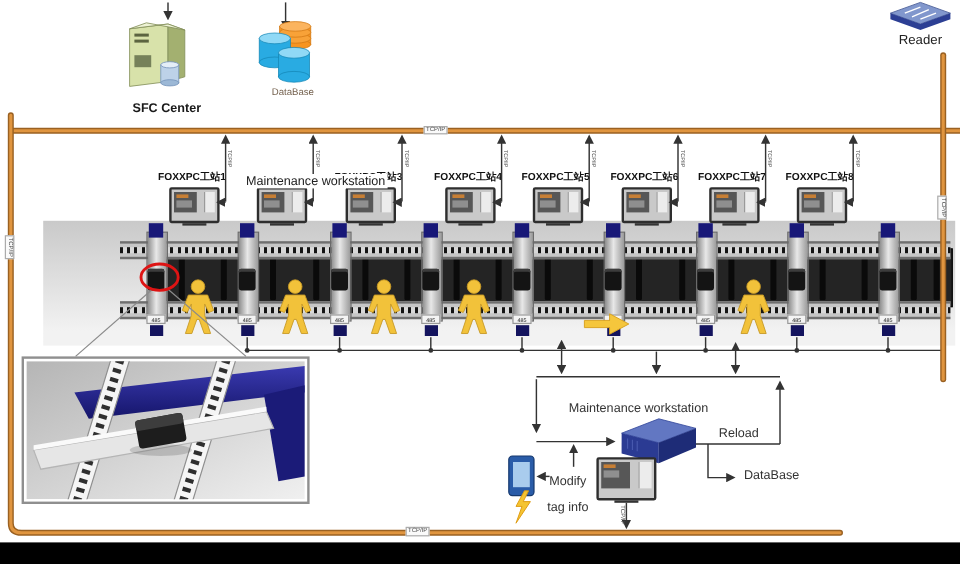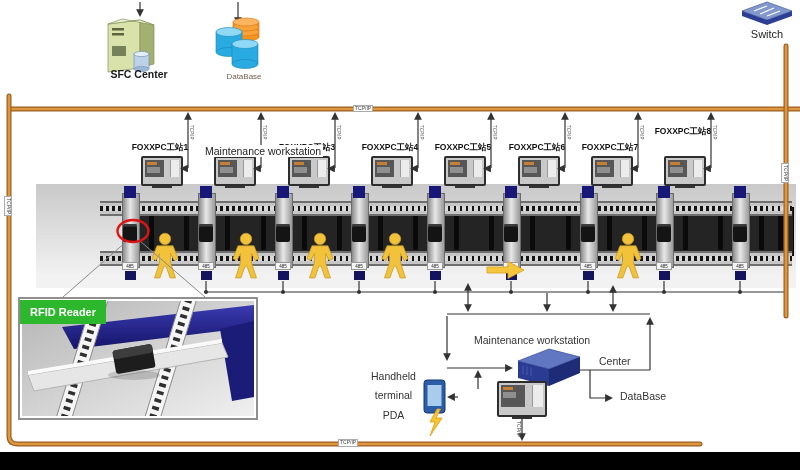--- a/index.html
+++ b/index.html
@@ -221,32 +221,30 @@
       </g>
       <polygon points="6,74 200,42 206,56 12,90" fill="#e6e6e6" stroke="#b5b5b5"></polygon>
       <polygon points="6,70 200,38 200,42 6,74" fill="#fafafa"></polygon>
       <ellipse cx="112" cy="74" rx="26" ry="5" fill="#000" opacity="0.15"></ellipse>
       <g transform="rotate(-10 112 58)">
         <rect x="92" y="46" width="40" height="24" rx="3" fill="#1d1d1d"></rect>
         <rect x="92" y="46" width="40" height="9" rx="3" fill="#3d3d3d"></rect>
       </g>
     </svg>
   </div>
-  <div class="tag">RFID Reader</div>
-
-  <div class="lbl" style="left:109px;top:68px;width:60px;text-align:center;font-size:10.5px;font-weight:bold;color:#1a1a1a">SFC Center</div>
+
+  <div class="lbl" style="left:109px;top:84px;width:60px;text-align:center;font-size:10.5px;font-weight:bold;color:#1a1a1a">SFC Center</div>
   <div class="lbl" style="left:218px;top:72px;width:52px;text-align:center;font-size:8px;color:#74614e">DataBase</div>
-  <div class="lbl" style="left:741px;top:28px;width:52px;text-align:center;font-size:11px;color:#222">Switch</div>
+  <div class="lbl" style="left:741px;top:28px;width:52px;text-align:center;font-size:11px;color:#222">Reader</div>
   <div class="lbl overlay-label" style="left:203px;top:145px;font-size:10.5px;color:#222">Maintenance workstation</div>
 
   <div class="lbl" style="left:474px;top:334px;font-size:10.5px;color:#333">Maintenance workstation</div>
-  <div class="lbl" style="left:371px;top:367px;font-size:10.5px;line-height:1.85;white-space:pre-line;color:#333">Handheld
-terminal
-PDA</div>
-  <div class="lbl" style="left:599px;top:355px;font-size:10.5px;color:#333">Center</div>
+  <div class="lbl" style="left:456px;top:390px;font-size:10.5px;line-height:2.1;white-space:pre-line;color:#333">Modify
+tag info</div>
+  <div class="lbl" style="left:599px;top:355px;font-size:10.5px;color:#333">Reload</div>
   <div class="lbl" style="left:620px;top:390px;font-size:10.5px;color:#333">DataBase</div>
 
   <div class="monitor big" style="left:497px;top:381px">
     <div class="scr"></div>
     <div class="strip"></div>
     <div class="base"></div>
   </div>
 
   <div class="proto" style="left:353px;top:104.5px">TCP/IP</div>
   <div class="proto v" style="left:4px;top:196px">TCP/IP</div>
@@ -297,21 +295,21 @@
       <div class="base"></div>
     </div>
     <div class="proto v plain" style="left: 566px; top: 124px; font-size: 4.5px;">TCP/IP</div>
     <div class="station-label" style="left: 610px; top: 142px;">FOXXPC工站7</div>
     <div class="monitor" style="left: 591px; top: 156px;">
       <div class="scr"></div>
       <div class="strip"></div>
       <div class="base"></div>
     </div>
     <div class="proto v plain" style="left: 639px; top: 124px; font-size: 4.5px;">TCP/IP</div>
-    <div class="station-label" style="left: 683px; top: 126px;">FOXXPC工站8</div>
+    <div class="station-label" style="left: 683px; top: 142px;">FOXXPC工站8</div>
     <div class="monitor" style="left: 664px; top: 156px;">
       <div class="scr"></div>
       <div class="strip"></div>
       <div class="base"></div>
     </div>
     <div class="proto v plain" style="left: 712px; top: 124px; font-size: 4.5px;">TCP/IP</div>
     <div class="post" style="left: 122px;"></div>
     <div class="cap" style="left: 124px;"></div>
     <div class="chip" style="left: 123px;"></div>
     <div class="p485" style="left: 122px;">485</div>

